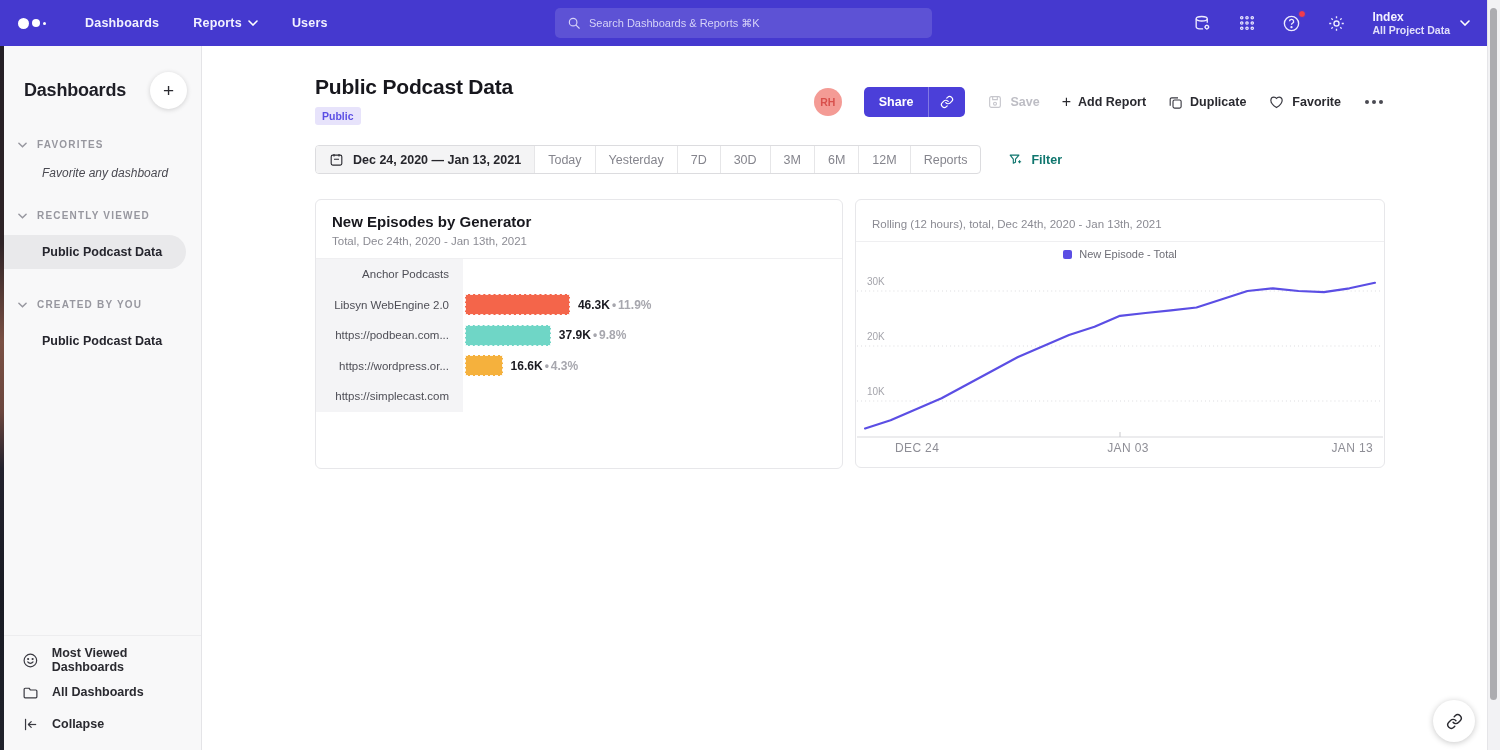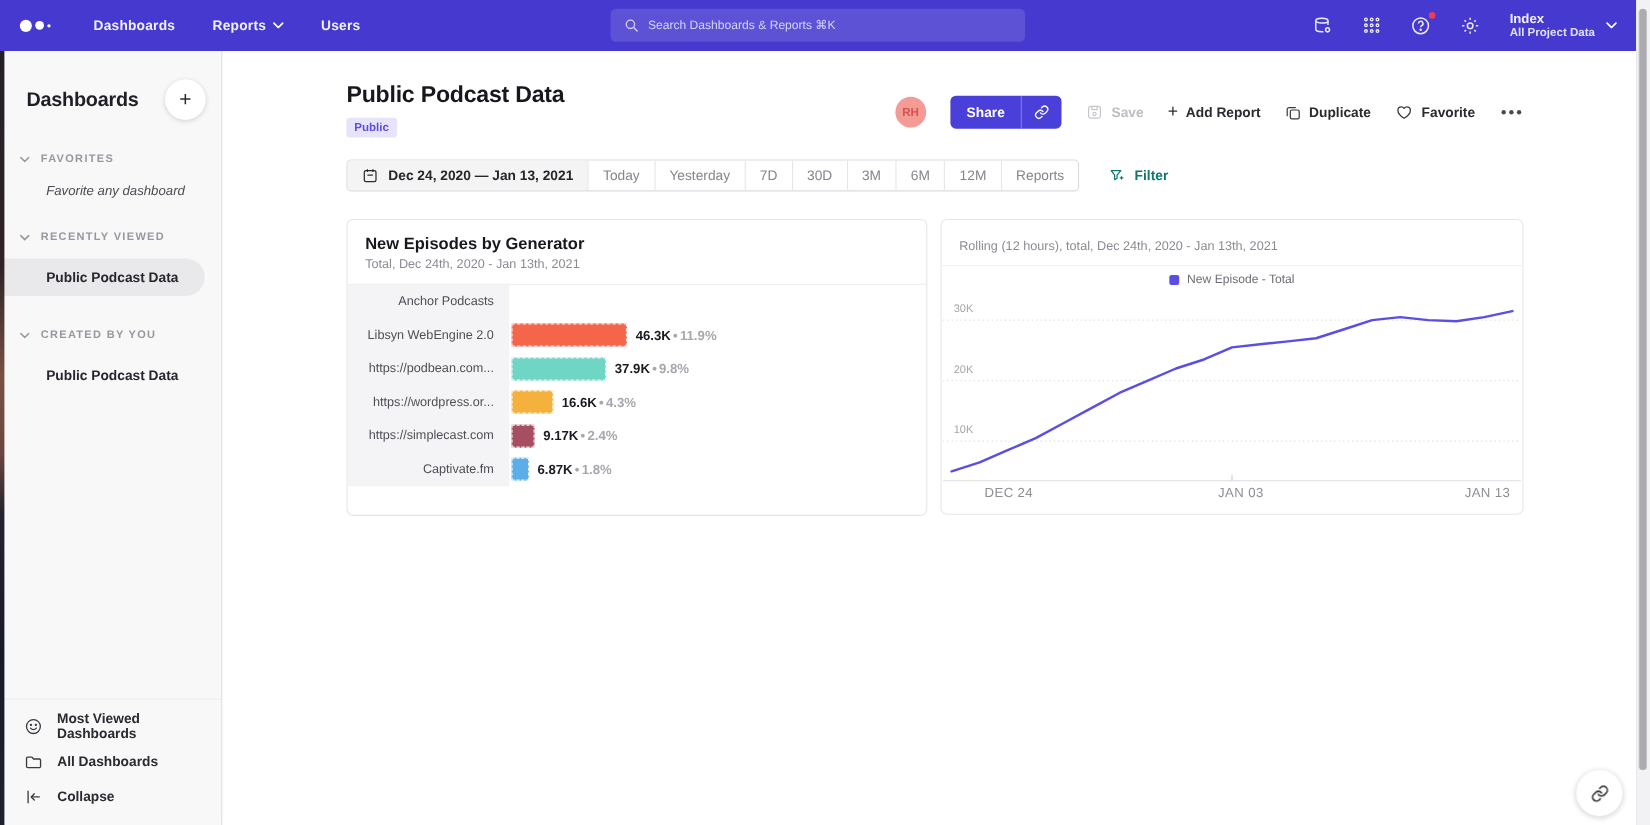--- a/index.html
+++ b/index.html
@@ -417,31 +417,20 @@
           </div>
           <div class="g-row">
             <div class="g-label">https://wordpress.or...</div>
             <div class="g-track">
               <div class="g-bar" style="width: 10.2469%; background: rgb(245, 177, 61);"></div>
               <span class="g-val"><span class="v">16.6K</span><span class="s">•</span><span class="p">4.3%</span></span>
             </div>
           </div>
           <div class="g-row">
             <div class="g-label">https://simplecast.com</div>
-            <div class="g-track">
-              <div class="g-bar" style="width: 5.66049%; background: rgb(166, 79, 99);"></div>
-              <span class="g-val"><span class="v">9.17K</span><span class="s">•</span><span class="p">2.4%</span></span>
-            </div>
-          </div>
-          <div class="g-row">
-            <div class="g-label">Captivate.fm</div>
-            <div class="g-track">
-              <div class="g-bar" style="width: 4.24074%; background: rgb(92, 174, 232);"></div>
-              <span class="g-val"><span class="v">6.87K</span><span class="s">•</span><span class="p">1.8%</span></span>
-            </div>
           </div>
         </div>
       </div>
 
       <div class="card found">
         <div class="card-head">
           <div class="card-sub">Rolling (12 hours), total, Dec 24th, 2020 - Jan 13th, 2021</div>
         </div>
         <div class="legend">
           <span class="sw" id="legend-swatch" style="background: rgb(91, 78, 228);"></span>

